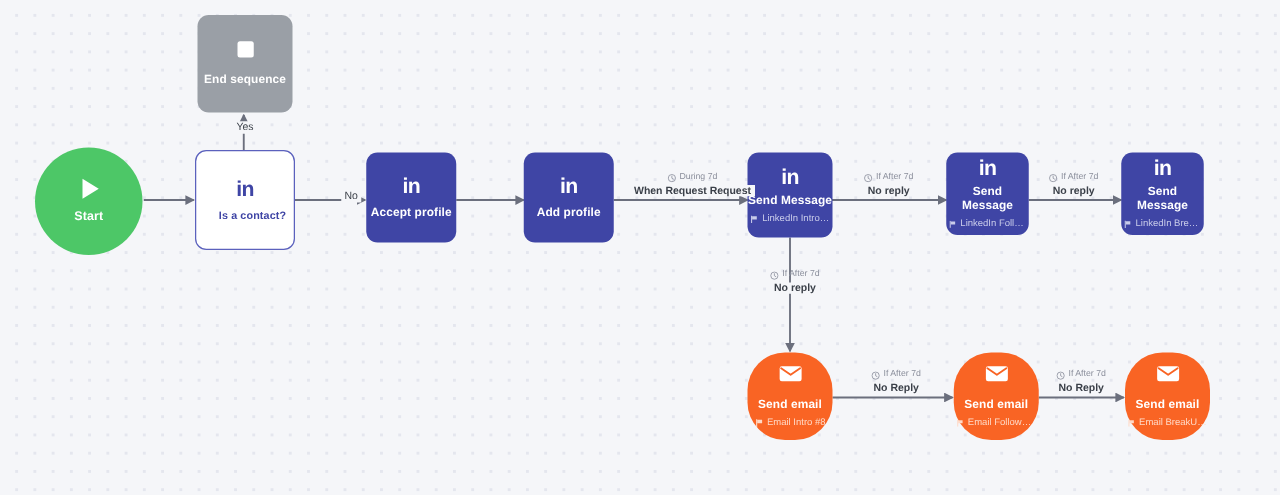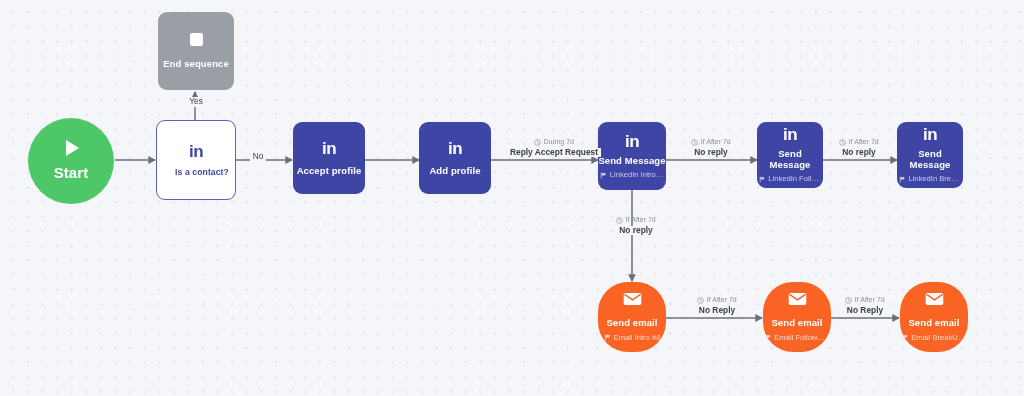--- a/index.html
+++ b/index.html
@@ -119,21 +119,21 @@
   .node.terminal {
     background: #9a9fa6;
     color: #ffffff;
   }
 
   .node.start {
     background: #4dc767;
     color: #ffffff;
     border-radius: 50%;
   }
-  .node.start .node-title { font-size: 15px; }
+  .node.start .node-title { font-size: 10px; }
 
   
   .edge-label {
     position: absolute;
     display: flex;
     flex-direction: column;
     align-items: center;
     justify-content: center;
     line-height: 1.15;
     white-space: nowrap;
@@ -305,33 +305,33 @@
         <path d="M4 2 h9 v6 h-9 z" fill="currentColor"></path>
       </svg>
       <span class="sub-text">Email BreakUp #1</span>
     </div>
   </div>
 
   <div class="edge-label single" style="left:175px; top:97px; width:42px;">
     <div class="main plain">Yes</div>
   </div>
 
-  <div class="edge-label single" style="left:241px; top:152px; width:34px;">
+  <div class="edge-label single" style="left:264px; top:152px; width:34px;">
     <div class="main plain">No</div>
   </div>
 
   <div class="edge-label" style="left:495px; top:138px; width:118px;">
     <div class="cond">
       <svg width="7" height="7" viewBox="0 0 16 16">
         <circle cx="8" cy="8" r="6.6" fill="none" stroke="currentColor" stroke-width="1.5"></circle>
         <path d="M8 4.4 V8.2 L10.6 9.8" fill="none" stroke="currentColor" stroke-width="1.5" stroke-linecap="round"></path>
       </svg>
       <span>During 7d</span>
     </div>
-    <div class="main">Reply Accept Request</div>
+    <div class="main">When Request Request</div>
   </div>
 
   <div class="edge-label" style="left:675px; top:138px; width:72px;">
     <div class="cond">
       <svg width="7" height="7" viewBox="0 0 16 16">
         <circle cx="8" cy="8" r="6.6" fill="none" stroke="currentColor" stroke-width="1.5"></circle>
         <path d="M8 4.4 V8.2 L10.6 9.8" fill="none" stroke="currentColor" stroke-width="1.5" stroke-linecap="round"></path>
       </svg>
       <span>If After 7d</span>
     </div>

